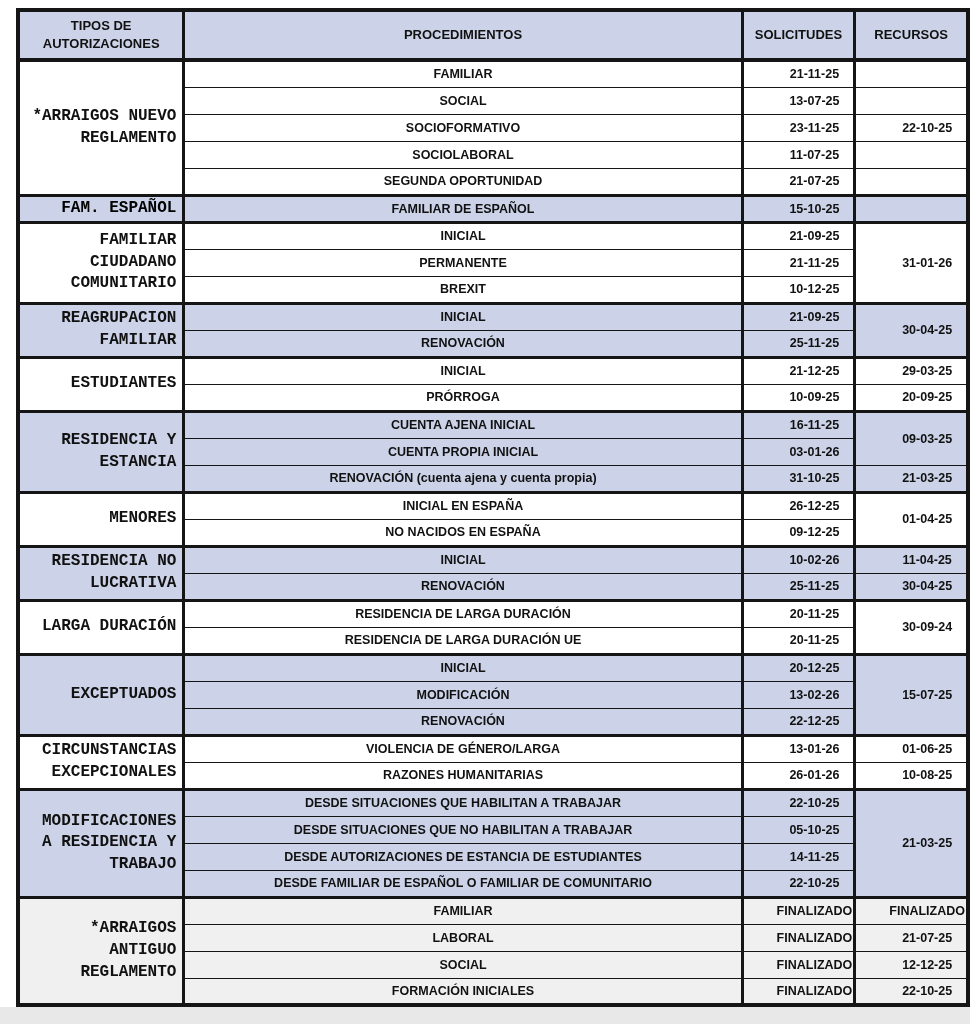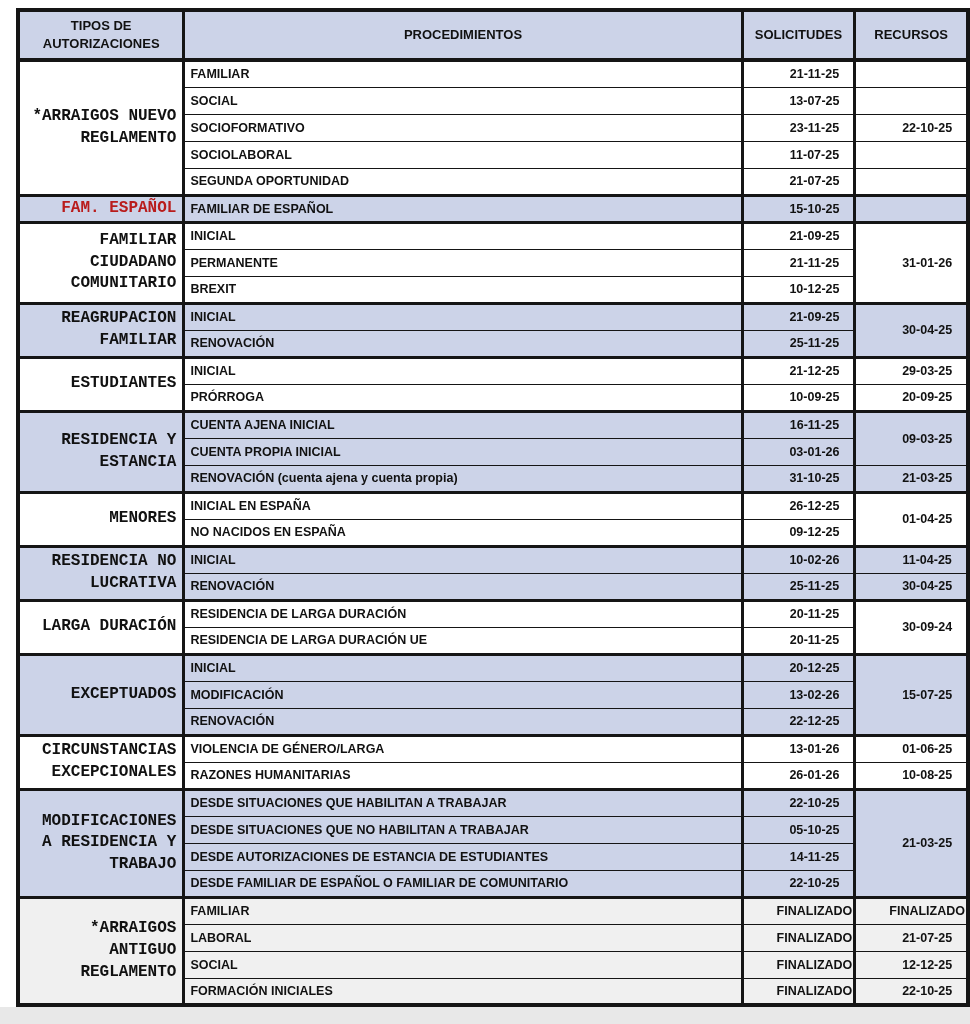--- a/index.html
+++ b/index.html
@@ -30,26 +30,26 @@
   tbody tr{height:27px;}
   th,td{
     border-left:3px solid var(--line);
     border-right:3px solid var(--line);
     border-top:1.5px solid var(--line);
     border-bottom:1.5px solid var(--line);
     overflow:hidden;white-space:nowrap;
   }
   th{font-size:13px;text-align:center;background:var(--band);border-bottom:4px solid var(--line);white-space:normal;line-height:1.4;padding:0 10px;}
   td.type{font-size:16px;text-align:right;vertical-align:middle;padding:0 6px;white-space:normal;line-height:1.35;font-family:Liberation Mono, monospace;}
-  td.proc{font-size:12.5px;text-align:left;padding:0 5px;}
+  td.proc{font-size:12.5px;text-align:center;padding:0 5px;}
   td.date{font-size:12.5px;text-align:center;padding-left:33px;}
   tr.sec td{border-top:3.5px solid var(--line);}
   tr.blue td{background:var(--band);}
   tr.gray td{background:var(--gray);}
-  td.wlabel{color:#b91c1c;}
+  td.wlabel{color:#000000;}
 </style>
 </head>
 <body>
 
 <div class="bottom-strip"></div>
 
 <table>
   <colgroup>
       <col class="c-type">
       <col class="c-proc">

